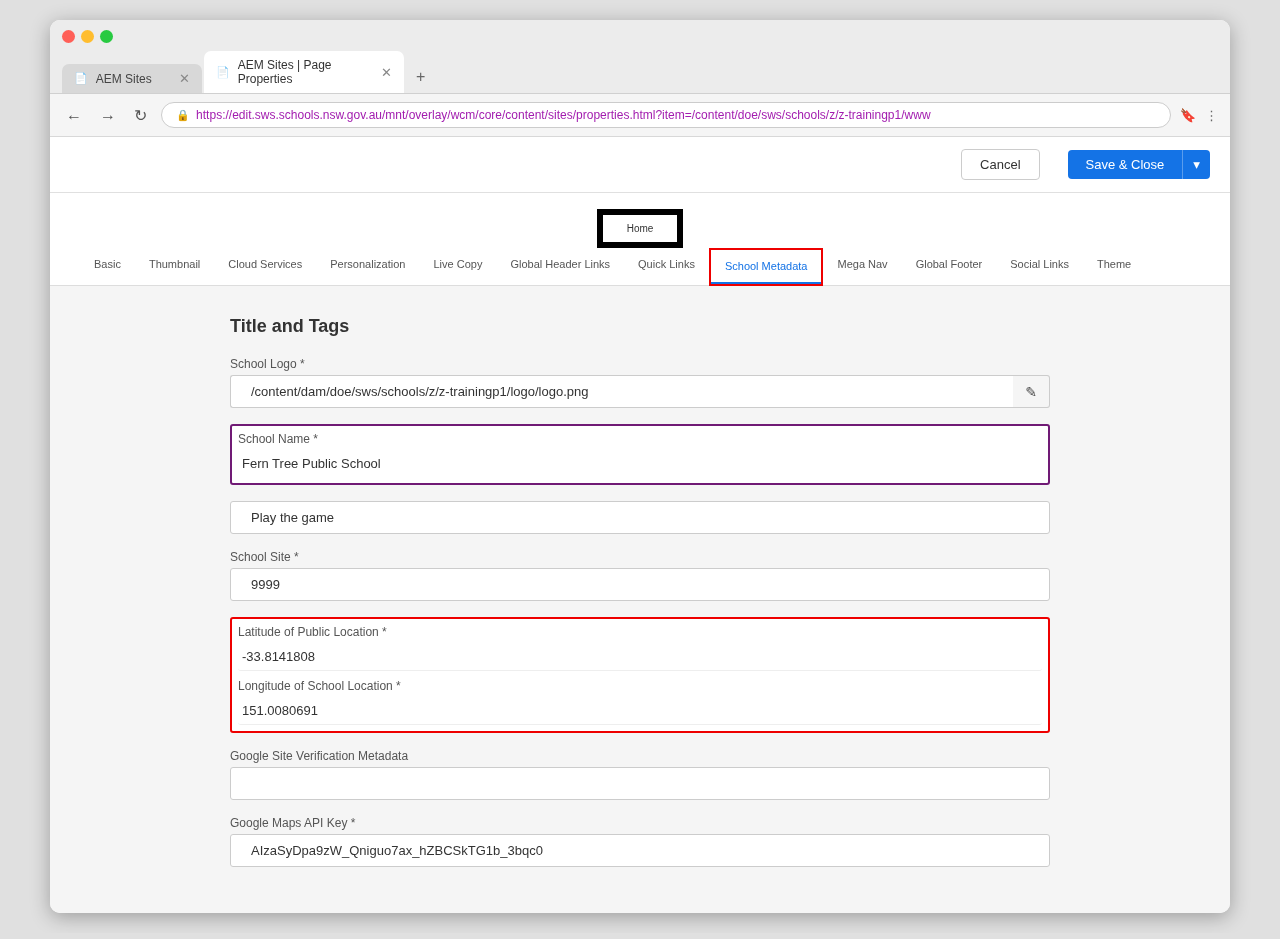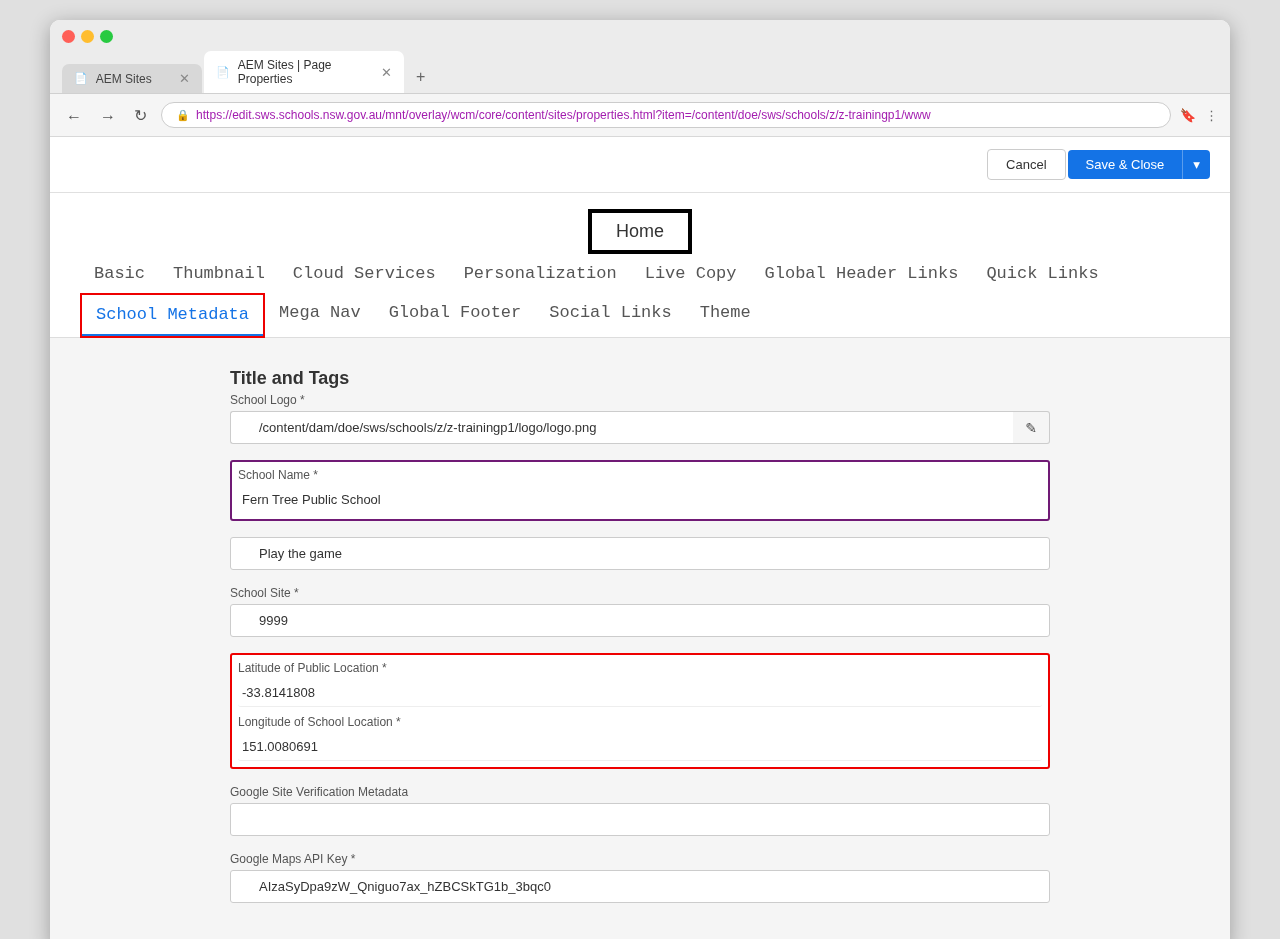--- a/index.html
+++ b/index.html
@@ -116,21 +116,21 @@
       min-height: 700px;
     }
 
     
     .action-bar {
       background: #fff;
       padding: 12px 20px;
       display: flex;
       justify-content: flex-end;
       align-items: center;
-      gap: 2px;
+      gap: 28px;
       border-bottom: 1px solid #e0e0e0;
     }
     .btn-cancel {
       background: none;
       border: 1px solid #ccc;
       border-radius: 4px;
       padding: 7px 18px;
       font-size: 13px;
       cursor: pointer;
       color: #333;
@@ -158,45 +158,44 @@
     }
 
     
     .home-section {
       display: flex;
       justify-content: center;
       padding: 16px 0 0;
       background: #fff;
     }
     .home-btn {
-      border: 4px solid #000000;
+      border: 6px solid #000000;
       padding: 8px 24px;
-      font-size: 18px;
+      font-size: 10px;
       font-weight: 500;
       color: #333;
       background: #fff;
       cursor: pointer;
     }
 
     
     .nav-tabs {
       background: #fff;
       display: flex;
       gap: 0;
       padding: 0 30px;
       border-bottom: 1px solid #ddd;
       flex-wrap: wrap;
     }
     .nav-tab {
       padding: 10px 14px;
-      font-size: 17px;
+      font-size: 11px;
       color: #555;
       cursor: pointer;
       white-space: nowrap;
-      font-family: Liberation Mono, monospace;
     }
     .nav-tab.active {
       color: #1473e6;
       border-bottom: 2px solid #1473e6;
       font-weight: 500;
     }
     .nav-tab-wrapper {
       border: 2px solid #e00;
       margin-bottom: -1px;
     }
@@ -204,21 +203,21 @@
     
     .form-area {
       max-width: 860px;
       margin: 0 auto;
       padding: 30px 20px;
     }
     .section-title {
       font-size: 18px;
       font-weight: 600;
       color: #333;
-      margin-bottom: 4px;
+      margin-bottom: 20px;
     }
     .field-group {
       margin-bottom: 16px;
     }
     .field-label {
       font-size: 12px;
       color: #555;
       margin-bottom: 4px;
       display: flex;
       align-items: center;
@@ -226,21 +225,21 @@
     }
     .field-label .info-icon {
       color: #555;
       font-size: 14px;
       cursor: pointer;
     }
     .field-input {
       width: 100%;
       border: 1px solid #ccc;
       border-radius: 3px;
-      padding: 8px 28px;
+      padding: 8px 20px;
       font-size: 13px;
       color: #333;
       background: #fff;
     }
     .field-input-with-btn {
       display: flex;
       align-items: stretch;
     }
     .field-input-with-btn .field-input {
       border-radius: 3px 0 0 3px;

